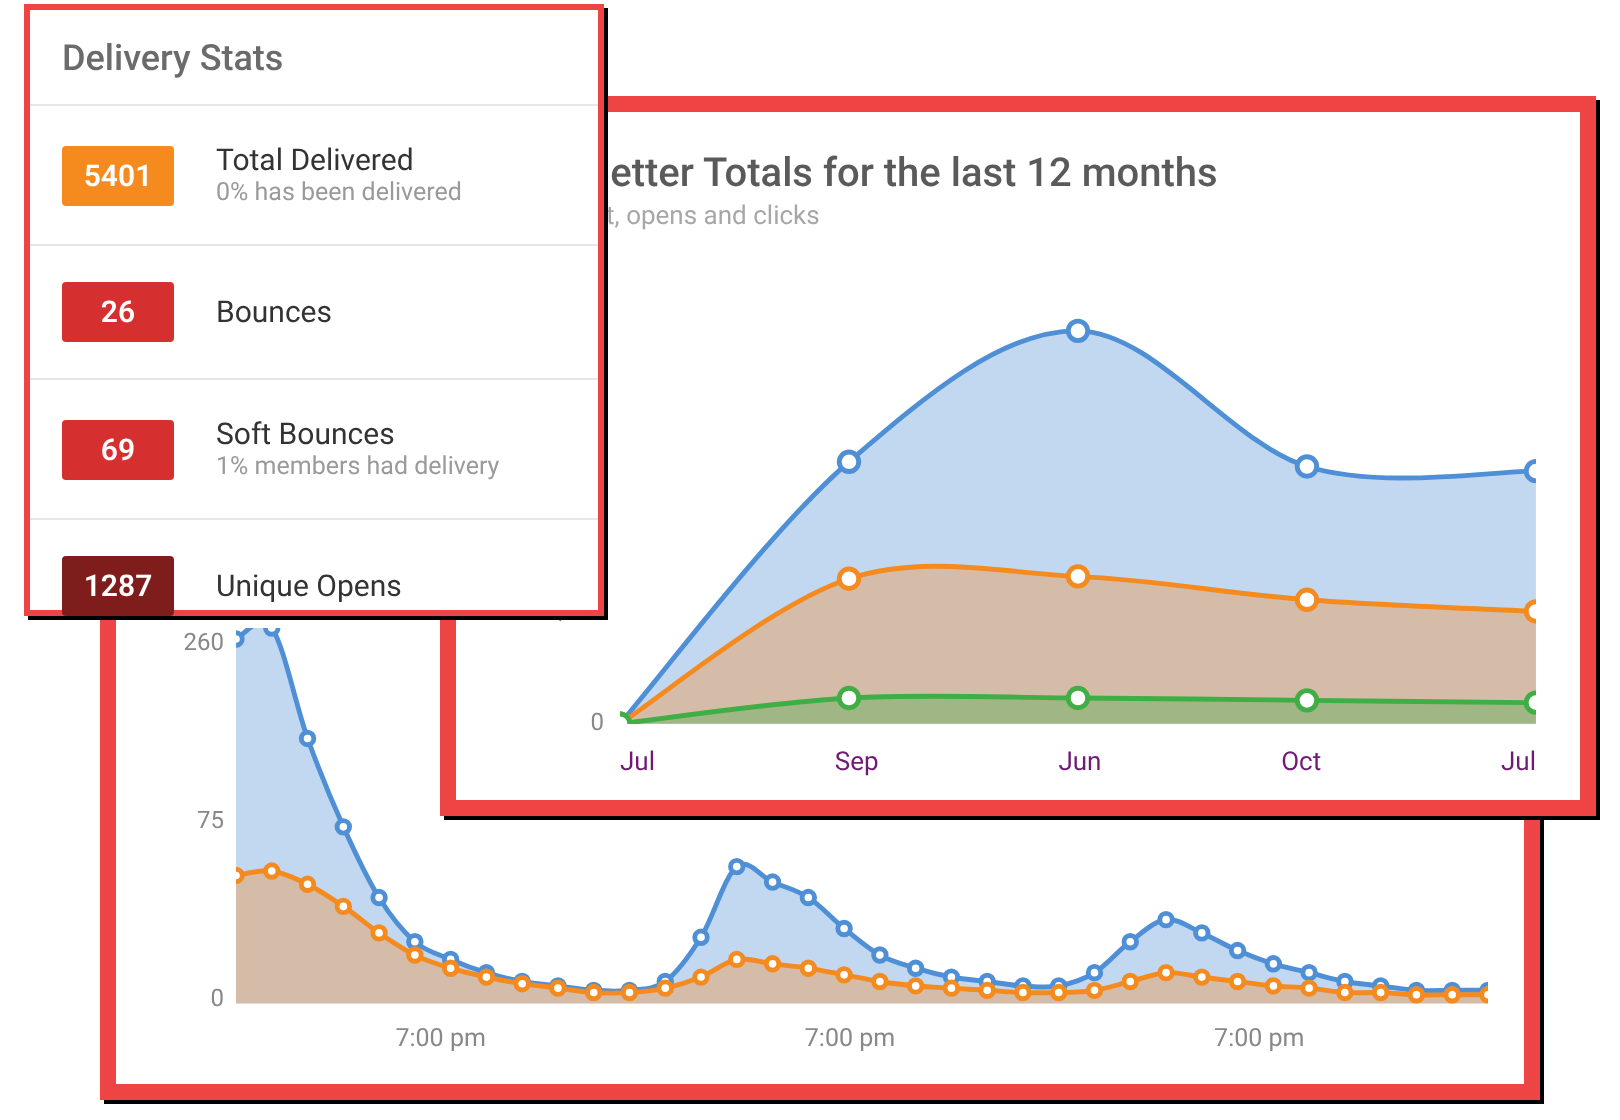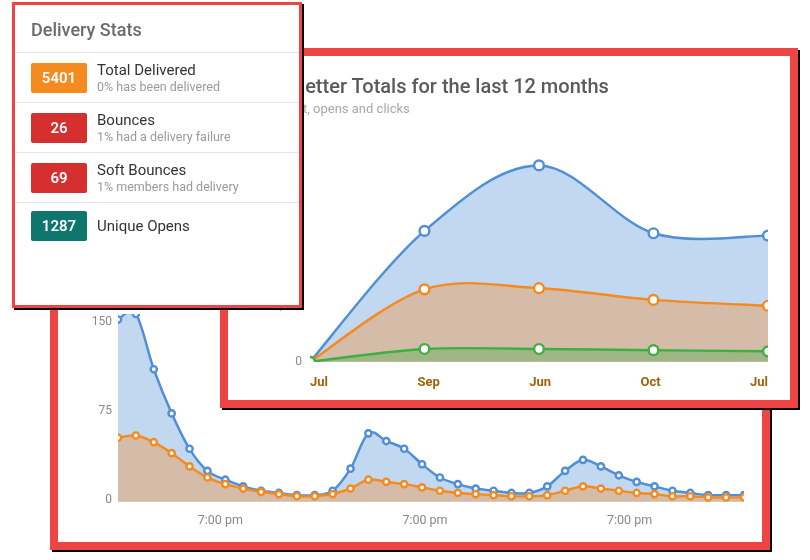--- a/index.html
+++ b/index.html
@@ -38,22 +38,22 @@
   }
   .stats-title {
     font-size: 18px;
     color: #6b6b6b;
     font-weight: 500;
     padding: 0 16px 12px 16px;
   }
   .stat-row {
     display: flex;
     align-items: center;
-    gap: 10px;
-    padding: 8px 16px;
+    gap: 21px;
+    padding: 18px 16px;
     border-top: 1px solid #e6e6e6;
   }
   .stat-badge {
     min-width: 56px;
     height: 30px;
     border-radius: 2px;
     color: #fff;
     font-weight: 600;
     font-size: 15px;
     display: flex;
@@ -79,21 +79,21 @@
   .chart-wrap svg, .chart-wrap .y-axis, .chart-wrap .x-axis { pointer-events: none; }
   .y-axis {
     position: absolute; left: 0; top: 0; bottom: 30px; width: 60px;
     display: flex; flex-direction: column; justify-content: space-between;
     font-size: 12px; color: #888; text-align: right;
   }
   .y-axis span { padding-right: 8px; }
   .x-axis {
     position: absolute; left: 60px; right: 0; bottom: 0; height: 24px;
     display: flex; justify-content: space-between;
-    font-size: 13px; color: #a16207; font-weight: bold;
+    font-size: 13px; color: #701a75;
   }
   .plot { position: absolute; left: 60px; right: 0; top: 0; bottom: 30px; }
   
   .daily-wrap { position: relative; width: 100%; height: 230px; }
   .daily-y {
     position: absolute; left: 0; top: 10px; bottom: 28px; width: 42px;
     display: flex; flex-direction: column; justify-content: space-between;
     font-size: 12px; color: #888; text-align: right;
   }
   .daily-y span { padding-right: 6px; }
@@ -103,21 +103,21 @@
     font-size: 12.5px; color: #888;
   }
   .daily-plot { position: absolute; left: 42px; right: 0; top: 10px; bottom: 28px; }
 </style>
 </head>
 <body>
 
 <div class="panel panel-daily">
   <div class="daily-wrap">
     <div class="daily-y">
-      <span>150</span>
+      <span>260</span>
       <span>75</span>
       <span>0</span>
     </div>
     <svg class="daily-plot" viewBox="0 0 640 192" preserveAspectRatio="none" id="daily-svg">
         <path d="M0 5.64705882352942 C 3.0 4.7,12.2 -8.5,18.3 0.0 C 24.4 8.5,30.5 39.5,36.6 56.5 C 42.7 73.4,48.8 88.1,54.9 101.6 C 61.0 115.2,67.0 128.0,73.1 137.8 C 79.2 147.6,85.3 155.1,91.4 160.4 C 97.5 165.6,103.6 166.8,109.7 169.4 C 115.8 172.0,121.9 174.3,128.0 176.2 C 134.1 178.1,140.2 179.6,146.3 180.7 C 152.4 181.8,158.5 182.2,164.6 183.0 C 170.7 183.7,176.8 184.8,182.9 185.2 C 189.0 185.6,195.0 186.0,201.1 185.2 C 207.2 184.5,213.3 185.2,219.4 180.7 C 225.5 176.2,231.6 167.9,237.7 158.1 C 243.8 148.3,249.9 126.7,256.0 122.0 C 262.1 117.3,268.2 127.2,274.3 129.9 C 280.4 132.5,286.5 133.8,292.6 137.8 C 298.7 141.7,304.8 148.7,310.9 153.6 C 317.0 158.5,323.0 163.8,329.1 167.2 C 335.2 170.5,341.3 172.0,347.4 173.9 C 353.5 175.8,359.6 177.3,365.7 178.4 C 371.8 179.6,377.9 180.0,384.0 180.7 C 390.1 181.5,396.2 182.6,402.3 183.0 C 408.4 183.3,414.5 184.1,420.6 183.0 C 426.7 181.8,432.8 180.0,438.9 176.2 C 445.0 172.4,451.0 164.9,457.1 160.4 C 463.2 155.9,469.3 149.8,475.4 149.1 C 481.5 148.3,487.6 153.2,493.7 155.9 C 499.8 158.5,505.9 162.3,512.0 164.9 C 518.1 167.5,524.2 169.8,530.3 171.7 C 536.4 173.6,542.5 174.7,548.6 176.2 C 554.7 177.7,560.8 179.6,566.9 180.7 C 573.0 181.8,579.0 182.2,585.1 183.0 C 591.2 183.7,597.3 184.8,603.4 185.2 C 609.5 185.6,615.6 185.2,621.7 185.2 C 627.8 185.2,637.0 185.2,640.0 185.2 L 640 192 L 0 192 Z" fill="#4f8fd6" fill-opacity="0.35"></path>
         <path d="M0 5.64705882352942 C 3.0 4.7,12.2 -8.5,18.3 0.0 C 24.4 8.5,30.5 39.5,36.6 56.5 C 42.7 73.4,48.8 88.1,54.9 101.6 C 61.0 115.2,67.0 128.0,73.1 137.8 C 79.2 147.6,85.3 155.1,91.4 160.4 C 97.5 165.6,103.6 166.8,109.7 169.4 C 115.8 172.0,121.9 174.3,128.0 176.2 C 134.1 178.1,140.2 179.6,146.3 180.7 C 152.4 181.8,158.5 182.2,164.6 183.0 C 170.7 183.7,176.8 184.8,182.9 185.2 C 189.0 185.6,195.0 186.0,201.1 185.2 C 207.2 184.5,213.3 185.2,219.4 180.7 C 225.5 176.2,231.6 167.9,237.7 158.1 C 243.8 148.3,249.9 126.7,256.0 122.0 C 262.1 117.3,268.2 127.2,274.3 129.9 C 280.4 132.5,286.5 133.8,292.6 137.8 C 298.7 141.7,304.8 148.7,310.9 153.6 C 317.0 158.5,323.0 163.8,329.1 167.2 C 335.2 170.5,341.3 172.0,347.4 173.9 C 353.5 175.8,359.6 177.3,365.7 178.4 C 371.8 179.6,377.9 180.0,384.0 180.7 C 390.1 181.5,396.2 182.6,402.3 183.0 C 408.4 183.3,414.5 184.1,420.6 183.0 C 426.7 181.8,432.8 180.0,438.9 176.2 C 445.0 172.4,451.0 164.9,457.1 160.4 C 463.2 155.9,469.3 149.8,475.4 149.1 C 481.5 148.3,487.6 153.2,493.7 155.9 C 499.8 158.5,505.9 162.3,512.0 164.9 C 518.1 167.5,524.2 169.8,530.3 171.7 C 536.4 173.6,542.5 174.7,548.6 176.2 C 554.7 177.7,560.8 179.6,566.9 180.7 C 573.0 181.8,579.0 182.2,585.1 183.0 C 591.2 183.7,597.3 184.8,603.4 185.2 C 609.5 185.6,615.6 185.2,621.7 185.2 C 627.8 185.2,637.0 185.2,640.0 185.2" fill="none" stroke="#4f8fd6" stroke-width="2.5"></path>
         <circle cx="0" cy="5.64705882352942" r="3.2" fill="#fff" stroke="#4f8fd6" stroke-width="2.5"></circle>
         <circle cx="18.285714285714285" cy="0" r="3.2" fill="#fff" stroke="#4f8fd6" stroke-width="2.5"></circle>
         <circle cx="36.57142857142857" cy="56.470588235294116" r="3.2" fill="#fff" stroke="#4f8fd6" stroke-width="2.5"></circle>
         <circle cx="54.857142857142854" cy="101.64705882352942" r="3.2" fill="#fff" stroke="#4f8fd6" stroke-width="2.5"></circle>
@@ -207,32 +207,31 @@
         <div class="stat-badge" style="background:#f58a1f">5401</div>
         <div class="stat-text">
           <div class="stat-label">Total Delivered</div>
           <div class="stat-sub">0% has been delivered</div>
         </div>
       </div>
       <div class="stat-row">
         <div class="stat-badge" style="background:#d62f2f">26</div>
         <div class="stat-text">
           <div class="stat-label">Bounces</div>
-          <div class="stat-sub">1% had a delivery failure</div>
         </div>
       </div>
       <div class="stat-row">
         <div class="stat-badge" style="background:#d62f2f">69</div>
         <div class="stat-text">
           <div class="stat-label">Soft Bounces</div>
           <div class="stat-sub">1% members had delivery</div>
         </div>
       </div>
       <div class="stat-row">
-        <div class="stat-badge" style="background:#0f766e">1287</div>
+        <div class="stat-badge" style="background:#7f1d1d">1287</div>
         <div class="stat-text">
           <div class="stat-label">Unique Opens</div>
         </div>
       </div>
     </div>
 </div>
 
 <div class="panel panel-monthly">
   <div class="monthly-title">Newsletter Totals for the last 12 months</div>
   <div class="monthly-sub">Total sent, opens and clicks</div>

